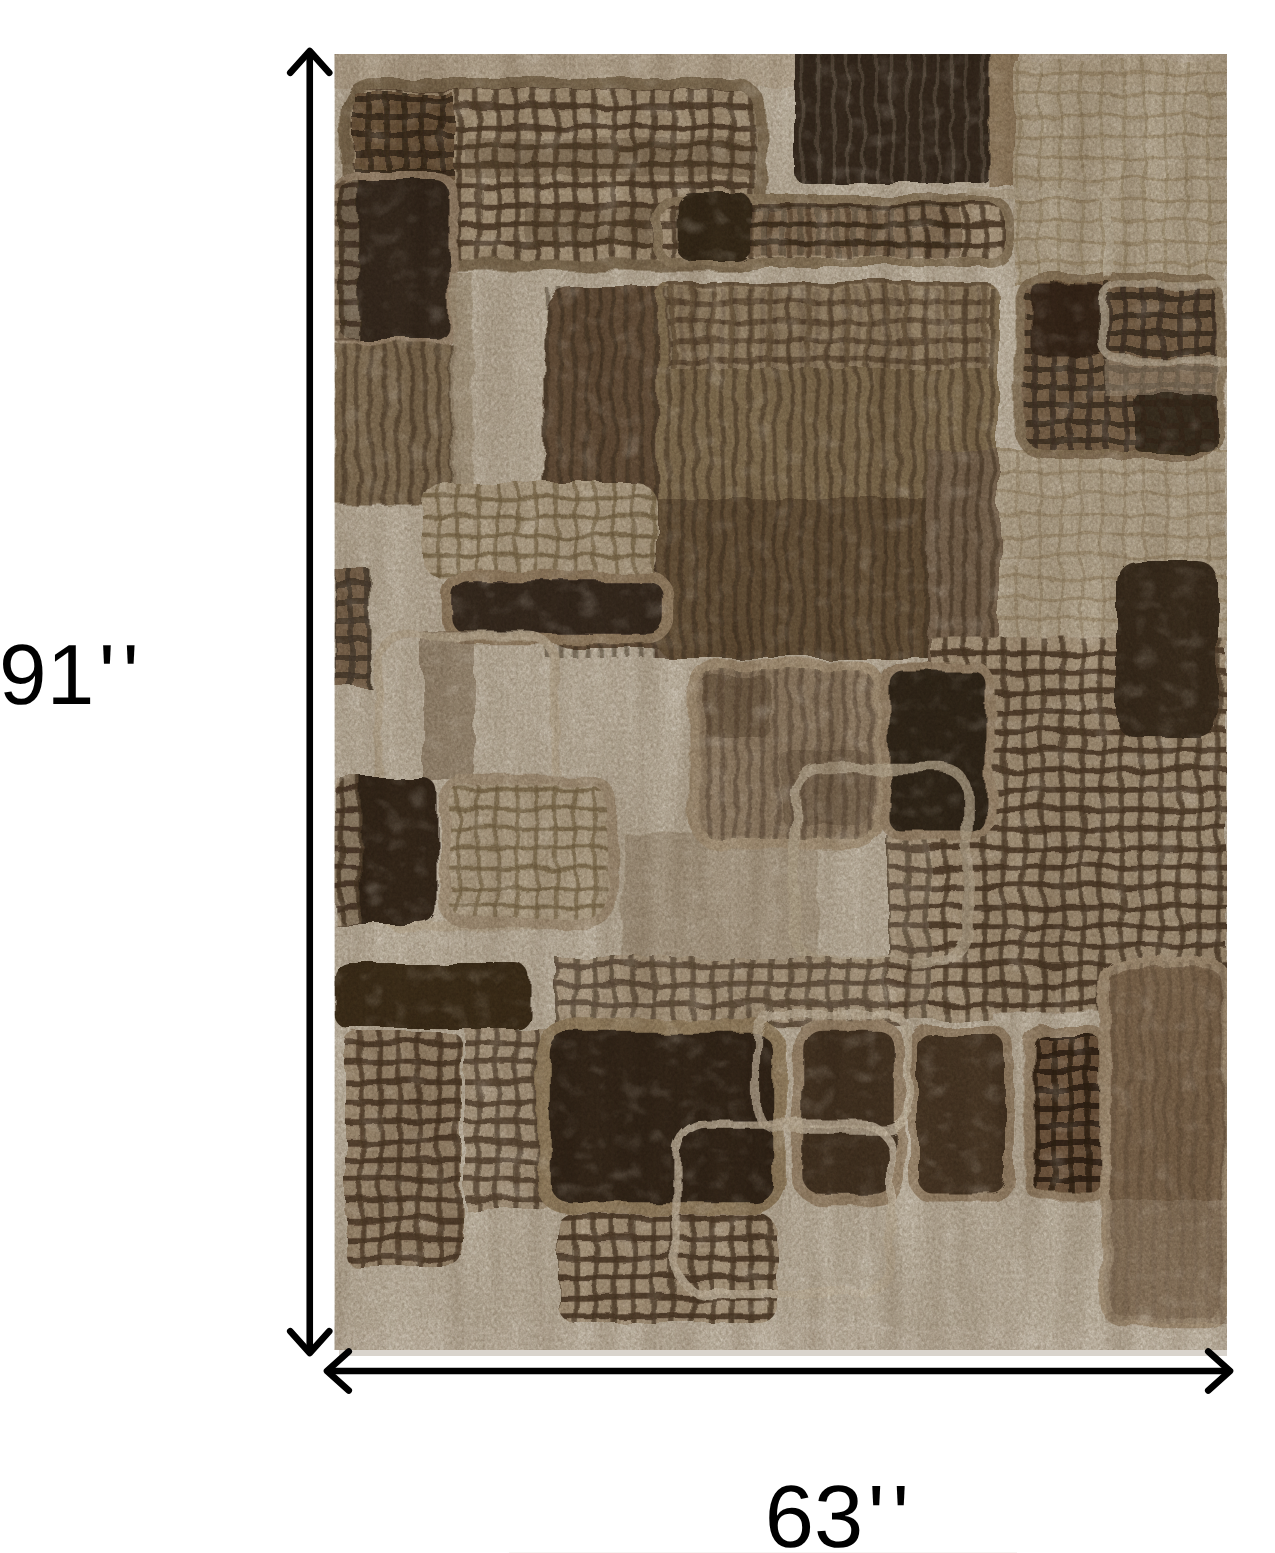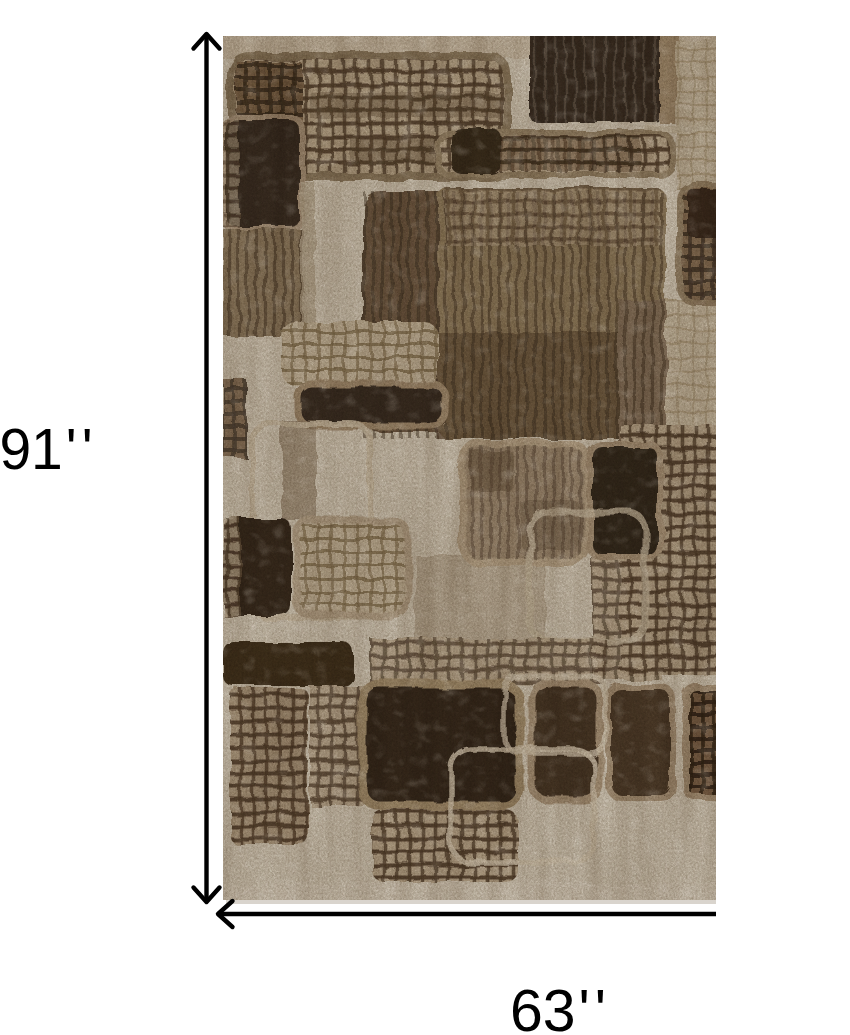--- a/index.html
+++ b/index.html
@@ -1,16 +1,16 @@
 <!DOCTYPE html>
 <html><head>
 <meta charset="utf-8">
 <style>
   html,body{margin:0;padding:0;background:#ffffff;}
-  .page{position:relative;width:716px;height:1035px;background:#ffffff;overflow:hidden;
+  .page{position:relative;width:850px;height:1035px;background:#ffffff;overflow:hidden;
         font-family:"Liberation Sans", sans-serif;}
 </style>
 </head>
 <body>
 <div class="page">
 <svg width="850" height="1035" viewBox="0 0 850 1035" xmlns="http://www.w3.org/2000/svg">
 <defs>
 
   <filter id="fab" x="-3%" y="-3%" width="106%" height="106%">
     <feTurbulence type="fractalNoise" baseFrequency="0.035 0.04" numOctaves="3" seed="7" result="n"></feTurbulence>

